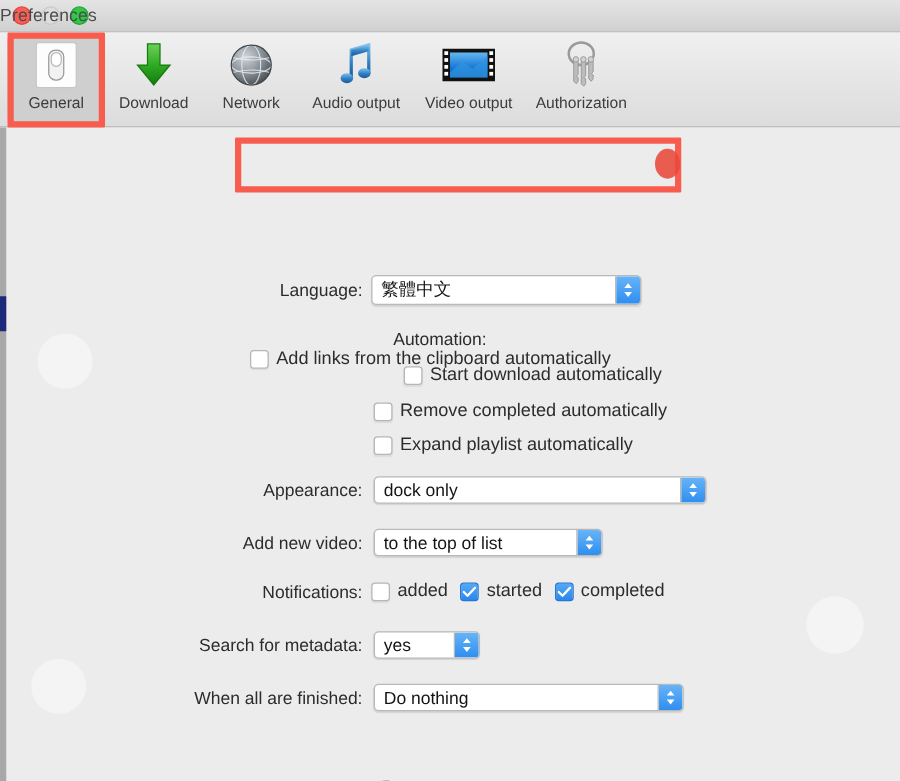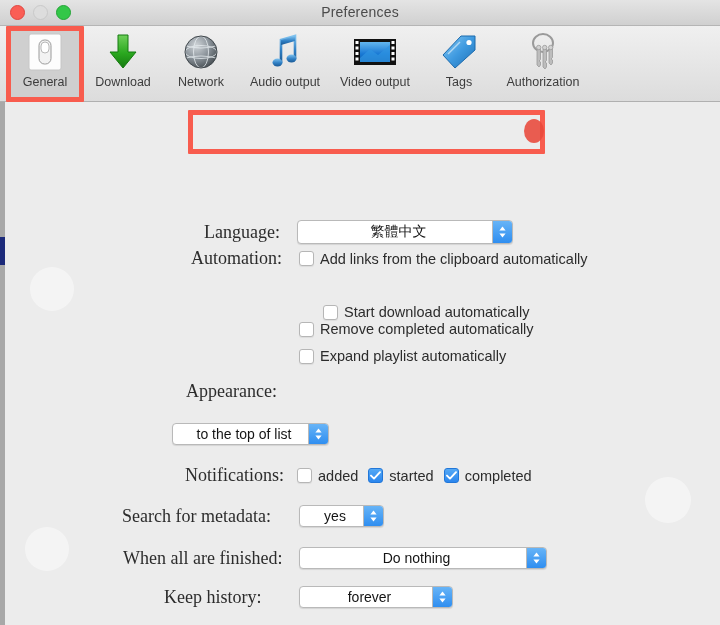--- a/index.html
+++ b/index.html
@@ -42,21 +42,21 @@
     width: 13px; height: 13px;
     border-radius: 50%;
     display: block;
   }
   .light.close  { background: #fa5e55; border: 1px solid #e04640; }
   .light.min    { background: #dddddd; border: 1px solid #c9c9c9; }
   .light.zoom   { background: #33c748; border: 1px solid #24a437; }
   #window-title {
     position: absolute;
     left: 0; right: 0; top: 4px;
-    text-align: center;
+    text-align: left;
     font-size: 14px;
     color: #4b4b4b;
     letter-spacing: 0.2px;
   }
 
   
   #toolbar {
     position: relative;
     height: 75px;
     background: linear-gradient(to bottom, #f0f0f0 0%, #dcdcdc 100%);
@@ -114,25 +114,24 @@
     width: 5px; height: 28px;
     background: #1c2a7a;
   }
 
   .row {
     position: absolute;
     display: flex;
     align-items: center;
   }
   .row-label {
-    font-size: 18px;
+    font-size: 14px;
     color: #2c2c2c;
-    text-align: left;
+    text-align: right;
     white-space: nowrap;
-    font-family: Liberation Serif, serif;
   }
 
   
   .popup {
     position: relative;
     height: 22px;
     background: #ffffff;
     border: 1px solid #b9b9b9;
     border-radius: 4px;
     box-shadow: 0 1px 1px rgba(0,0,0,0.10);
@@ -140,21 +139,20 @@
     align-items: center;
     box-sizing: border-box;
     overflow: hidden;
   }
   .popup .pv {
     font-size: 14px;
     color: #141414;
     padding-left: 7px;
     white-space: nowrap;
     flex: 1;
-    text-align: center;
   }
   .popup .stepper {
     width: 19px;
     height: 100%;
     background: linear-gradient(to bottom, #67b4f7 0%, #2f8ef0 100%);
     border-left: 1px solid #b9b9b9;
     display: flex;
     align-items: center;
     justify-content: center;
     flex: none;
@@ -347,37 +345,20 @@
             <rect x="38.5" y="5" width="3" height="3"></rect>
             <rect x="38.5" y="10.5" width="3" height="3"></rect>
             <rect x="38.5" y="16" width="3" height="3"></rect>
             <rect x="38.5" y="21.5" width="3" height="3"></rect>
           </g>
         </svg>
       </span>
       <span class="tb-label">Video output</span>
     </div>
 
-    <div class="tb-item">
-      <span class="tb-icon">
-        <svg width="40" height="38" viewBox="0 0 40 38">
-          <defs>
-            <linearGradient id="gTag" x1="0" y1="0" x2="1" y2="1">
-              <stop offset="0%" stop-color="#8ecdf4"></stop>
-              <stop offset="50%" stop-color="#3f9ae0"></stop>
-              <stop offset="100%" stop-color="#1d6fb4"></stop>
-            </linearGradient>
-          </defs>
-          <path d="M22 3 L36 3 L36 17 L16 35 L4 22 Z" fill="url(#gTag)" stroke="#1b6aad" stroke-width="1" stroke-linejoin="round"></path>
-          <circle cx="30" cy="9.5" r="2.6" fill="#ffffff"></circle>
-          <path d="M9 21 L21 9" stroke="#ffffff" stroke-width="1.4" opacity="0.55"></path>
-        </svg>
-      </span>
-      <span class="tb-label">Tags</span>
-    </div>
 
     <div class="tb-item wide">
       <span class="tb-icon">
         <svg width="38" height="40" viewBox="0 0 38 40">
           <g fill="none" stroke="#9a9a9a" stroke-width="2">
             <ellipse cx="19" cy="11" rx="10" ry="9"></ellipse>
           </g>
           <g fill="#bdbdbd" stroke="#9a9a9a" stroke-width="0.8">
             <path d="M13 17 L13 33 L15 35 L16.5 33 L16.5 30 L15 29 L16.5 27.5 L16.5 17 Z"></path>
             <path d="M19 17 L19 35 L21 37 L22.5 35 L22.5 31 L21 30 L22.5 28.5 L22.5 17 Z"></path>
@@ -408,29 +389,29 @@
         <span class="pv">繁體中文</span>
         <span class="stepper">
           <svg width="9" height="14" viewBox="0 0 9 14">
             <path d="M4.5 1.5 L7.6 5.4 L1.4 5.4 Z" fill="#ffffff"></path>
             <path d="M4.5 12.5 L1.4 8.6 L7.6 8.6 Z" fill="#ffffff"></path>
           </svg>
         </span>
       </div>
     </div>
 
-    <div class="row" style="left:191px; top:146px;">
+    <div class="row" style="left:191px; top:161px;flex-direction:column;">
       <span class="row-label" style="width:99px;">Automation:</span>
       <div class="cb-wrap" style="margin-left:9px;">
         <span class="cb off"></span>
         <span class="cb-label">Add links from the clipboard automatically</span>
       </div>
     </div>
 
-    <div class="row" style="left:299px; top:202px;padding-left:24px;">
+    <div class="row" style="left:299px; top:190px;padding-left:24px;">
       <div class="cb-wrap">
         <span class="cb off"></span>
         <span class="cb-label">Start download automatically</span>
       </div>
     </div>
 
     <div class="row" style="left:299px; top:219px;">
       <div class="cb-wrap">
         <span class="cb off"></span>
         <span class="cb-label">Remove completed automatically</span>
@@ -439,24 +420,34 @@
 
     <div class="row" style="left:299px; top:246px;">
       <div class="cb-wrap">
         <span class="cb off"></span>
         <span class="cb-label">Expand playlist automatically</span>
       </div>
     </div>
 
     <div class="row" style="left:186px; top:279px;">
       <span class="row-label" style="width:104px;">Appearance:</span>
+      <div class="popup" style="width:266px; margin-left:9px;">
+        <span class="pv">dock only</span>
+        <span class="stepper">
+          <svg width="9" height="14" viewBox="0 0 9 14">
+            <path d="M4.5 1.5 L7.6 5.4 L1.4 5.4 Z" fill="#ffffff"></path>
+            <path d="M4.5 12.5 L1.4 8.6 L7.6 8.6 Z" fill="#ffffff"></path>
+          </svg>
+        </span>
+      </div>
     </div>
 
     <div class="row" style="left:163px; top:321px;">
-      <div class="popup" style="width:157px; margin-left:9px;">
+      <span class="row-label" style="width:127px;">Add new video:</span>
+      <div class="popup" style="width:183px; margin-left:9px;">
         <span class="pv">to the top of list</span>
         <span class="stepper">
           <svg width="9" height="14" viewBox="0 0 9 14">
             <path d="M4.5 1.5 L7.6 5.4 L1.4 5.4 Z" fill="#ffffff"></path>
             <path d="M4.5 12.5 L1.4 8.6 L7.6 8.6 Z" fill="#ffffff"></path>
           </svg>
         </span>
       </div>
     </div>
 
@@ -503,32 +494,20 @@
         <span class="pv">yes</span>
         <span class="stepper">
           <svg width="9" height="14" viewBox="0 0 9 14">
             <path d="M4.5 1.5 L7.6 5.4 L1.4 5.4 Z" fill="#ffffff"></path>
             <path d="M4.5 12.5 L1.4 8.6 L7.6 8.6 Z" fill="#ffffff"></path>
           </svg>
         </span>
       </div>
     </div>
 
-    <div class="row" style="left:164px; top:484px;">
-      <span class="row-label" style="width:126px;">Keep history:</span>
-      <div class="popup" style="width:154px; margin-left:9px;">
-        <span class="pv">forever</span>
-        <span class="stepper">
-          <svg width="9" height="14" viewBox="0 0 9 14">
-            <path d="M4.5 1.5 L7.6 5.4 L1.4 5.4 Z" fill="#ffffff"></path>
-            <path d="M4.5 12.5 L1.4 8.6 L7.6 8.6 Z" fill="#ffffff"></path>
-          </svg>
-        </span>
-      </div>
-    </div>
 
     <div class="row" style="left:147px; top:522px;">
       <span class="row-label" style="width:143px;">Check for update:</span>
       <div class="rb-wrap" style="margin-left:11px;">
         <span class="rb off"></span>
         <span class="rb-label">Every time on startup</span>
       </div>
     </div>
 
   </div>

